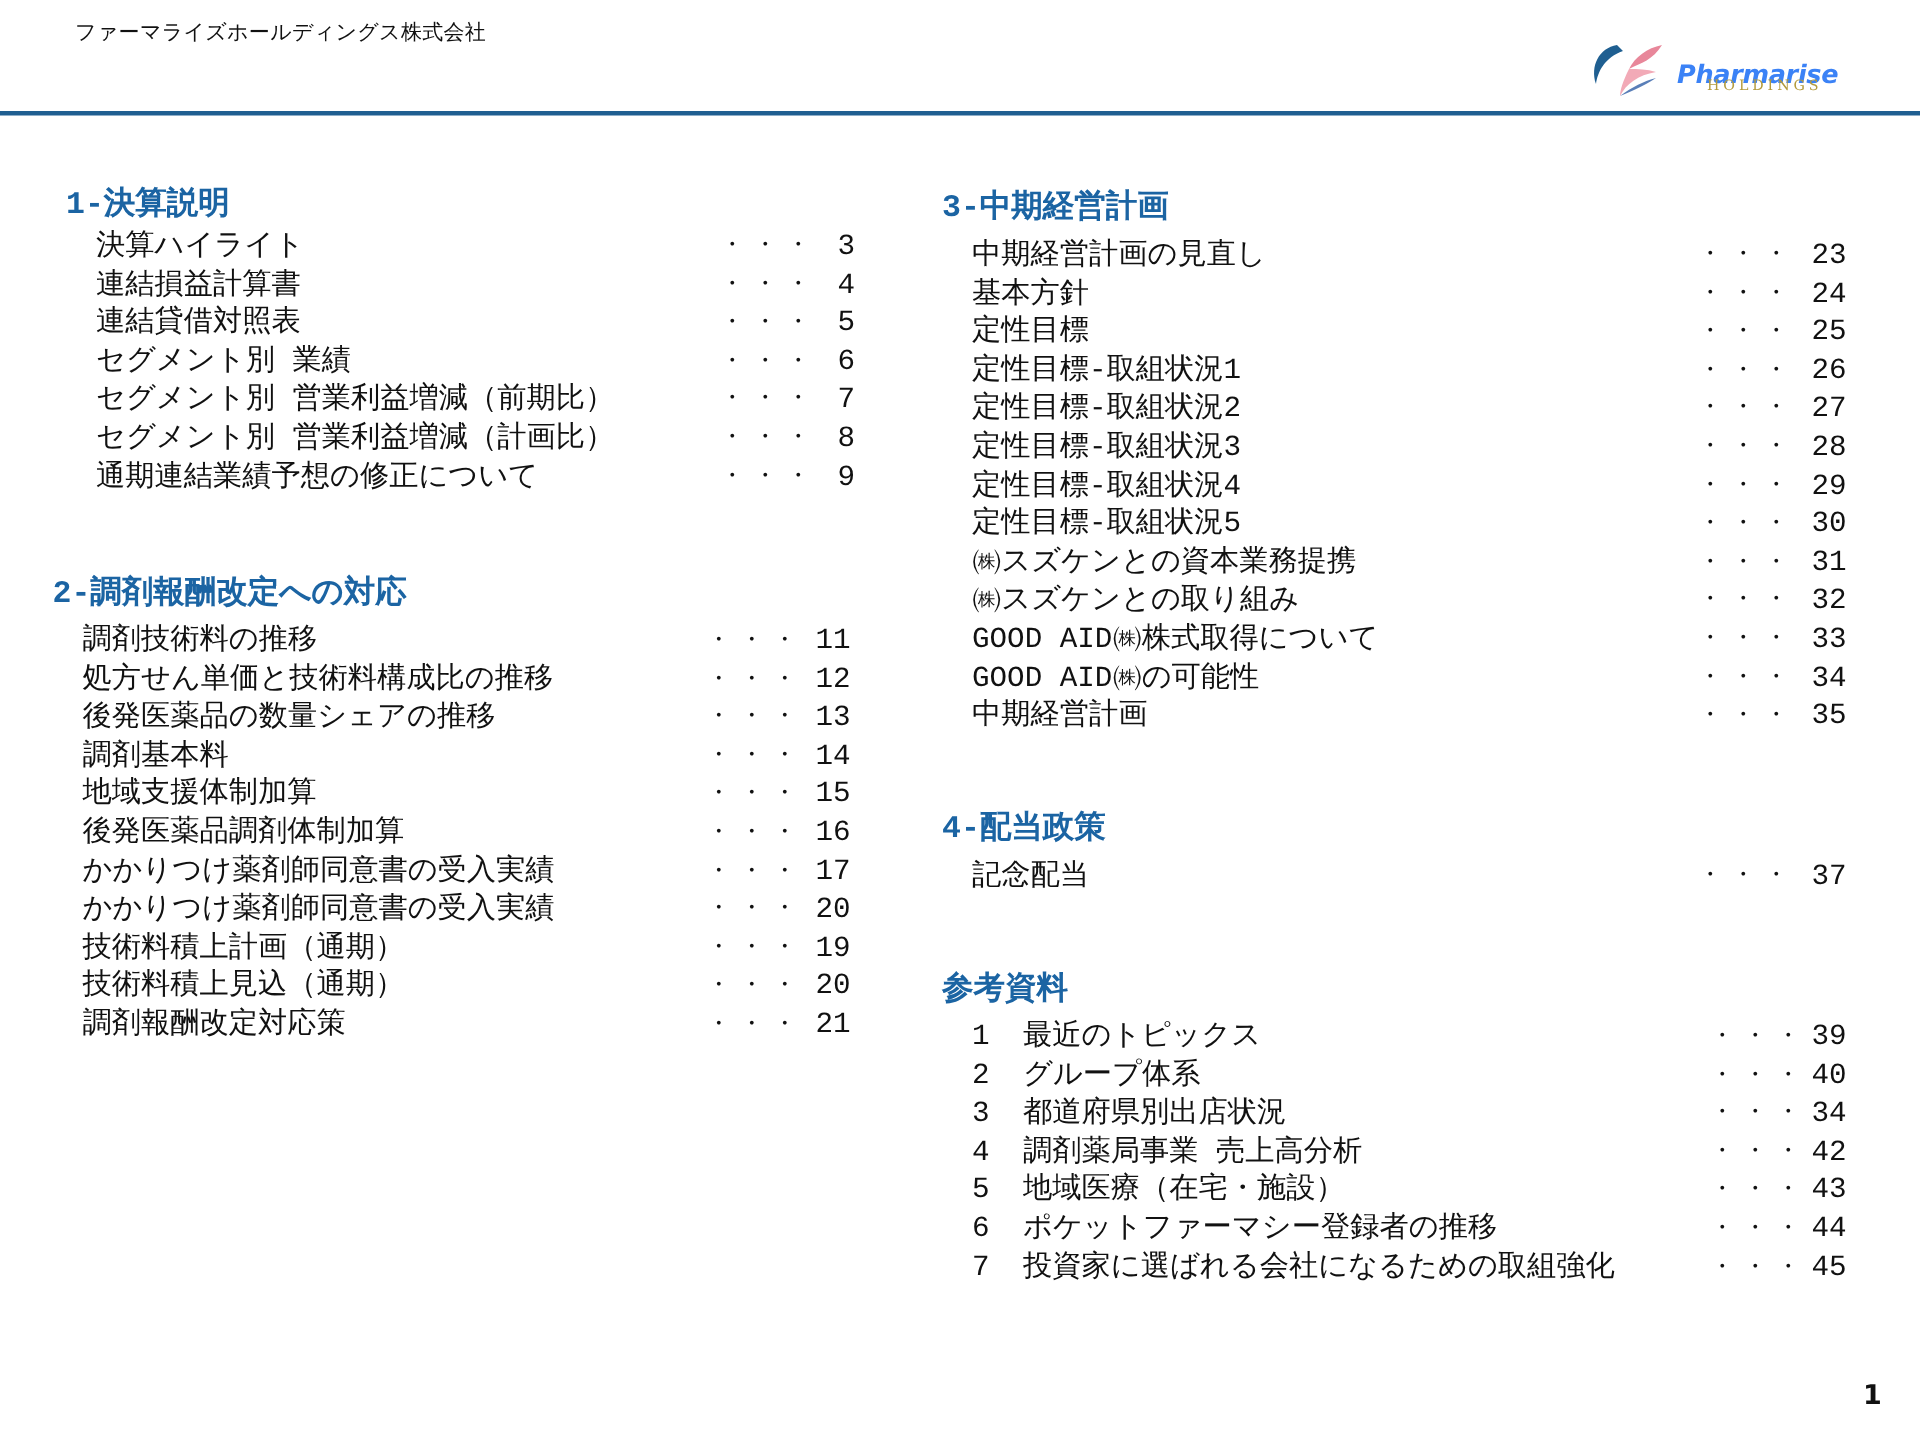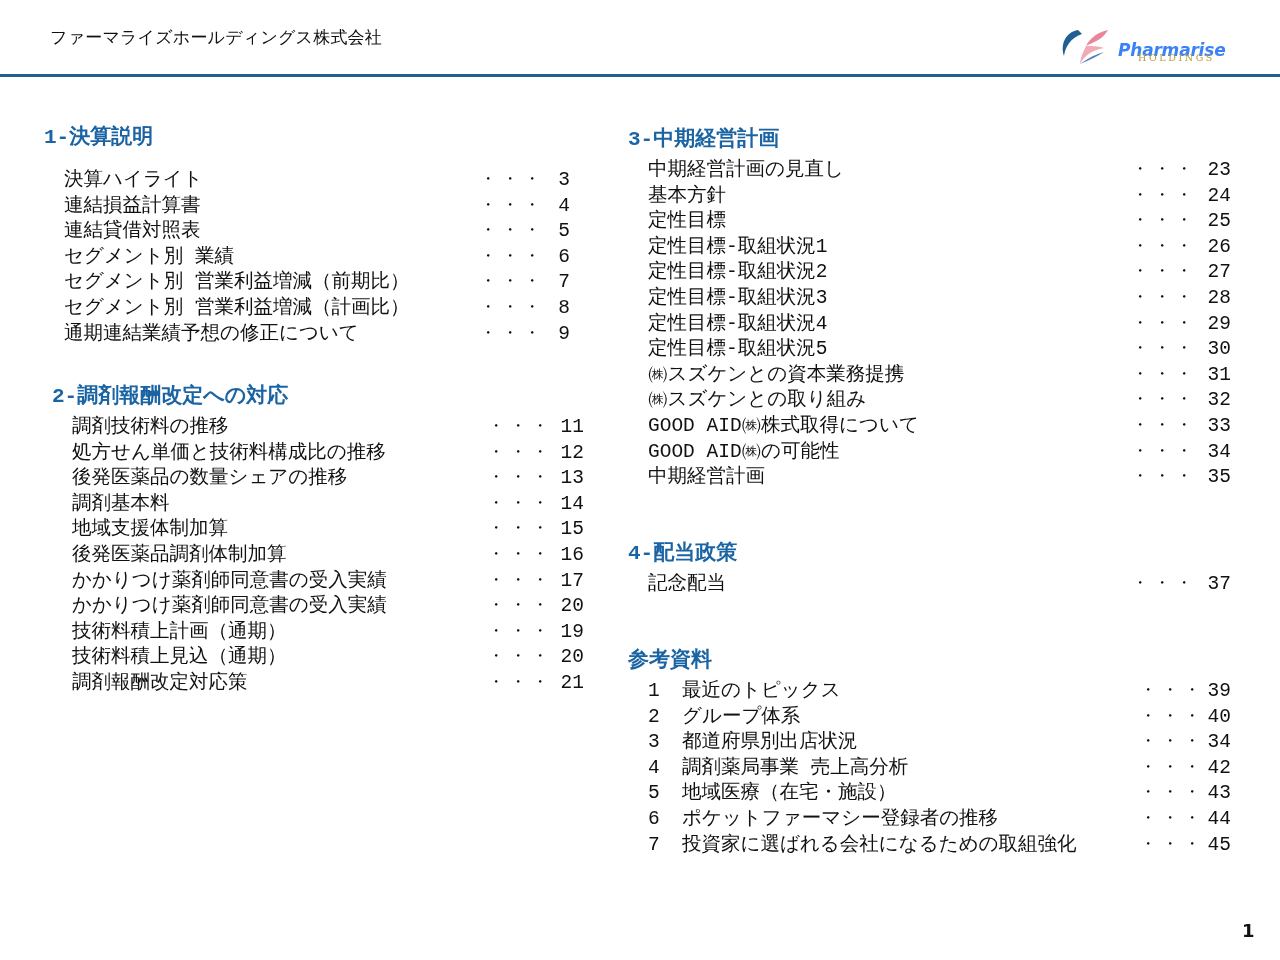--- a/index.html
+++ b/index.html
@@ -1,19 +1,19 @@
 <!DOCTYPE html>
 <html><head>
   <meta charset="utf-8">
   <style>
     * { margin: 0; padding: 0; box-sizing: border-box; }
     html, body { width: 1280px; height: 960px; background: #ffffff; overflow: hidden; }
     body { position: relative; font-family: "DejaVu Sans", "Liberation Sans", sans-serif; color: #111111; }
 
-    .header-title { position: absolute; left: 50px; top: 23px; font-size: 17px; line-height: 28px; color: #111; letter-spacing: 0.2px; }
+    .header-title { position: absolute; left: 50px; top: 8px; font-size: 14px; line-height: 28px; color: #111; letter-spacing: 0.2px; }
     .header-title div { white-space: nowrap; }
 
     .rule { position: absolute; left: 0; top: 74px; width: 1280px; height: 3px; background: #1f5f91; }
 
     .logo { position: absolute; left: 1058px; top: 24px; width: 200px; height: 44px; }
     .logo svg { position: absolute; left: 0; top: 0; }
     .logo-name { position: absolute; left: 60px; top: 16px; font-family: "DejaVu Sans", sans-serif; font-weight: bold; font-style: italic; font-size: 17px; color: #3b82f6; letter-spacing: -0.2px; }
     .logo-sub { position: absolute; left: 80px; top: 28px; font-family: "DejaVu Serif", serif; font-size: 9.5px; letter-spacing: 2.6px; color: #b39a3a; }
 
     .section { position: absolute; font-family: Liberation Mono, monospace; }
@@ -41,21 +41,21 @@
     <path d="M22 40 C30 34 38 30 46 28 C40 32 32 36 22 40 Z" fill="#5a7fb8"></path>
   </svg>
   <div class="logo-name">Pharmarise</div>
   <div class="logo-sub">HOLDINGS</div>
 </div>
 
 <div class="rule"></div>
 
 <div class="section" style="left:44px; top:124px;">
   <div class="sec-head">1-決算説明</div>
-  <div style="margin-top:16px; margin-left:20px;">
+  <div style="margin-top:0; margin-left:20px;">
     <div class="row">
         <span class="label">決算ハイライト</span>
         <span class="dots" style="left:416px">・・・</span>
         <span class="page" style="left:466px">3</span>
       </div>
     <div class="row">
         <span class="label">連結損益計算書</span>
         <span class="dots" style="left:416px">・・・</span>
         <span class="page" style="left:466px">4</span>
       </div>
@@ -80,21 +80,21 @@
         <span class="page" style="left:466px">8</span>
       </div>
     <div class="row">
         <span class="label">通期連結業績予想の修正について</span>
         <span class="dots" style="left:416px">・・・</span>
         <span class="page" style="left:466px">9</span>
       </div>
   </div>
 </div>
 
-<div class="section" style="left:52px; top:383px;">
+<div class="section" style="left:35px; top:383px;">
   <div class="sec-head">2-調剤報酬改定への対応</div>
   <div style="margin-top:4px; margin-left:20px;">
     <div class="row">
         <span class="label">調剤技術料の推移</span>
         <span class="dots" style="left:416px">・・・</span>
         <span class="page" style="left:472px">11</span>
       </div>
     <div class="row">
         <span class="label">処方せん単価と技術料構成比の推移</span>
         <span class="dots" style="left:416px">・・・</span>

